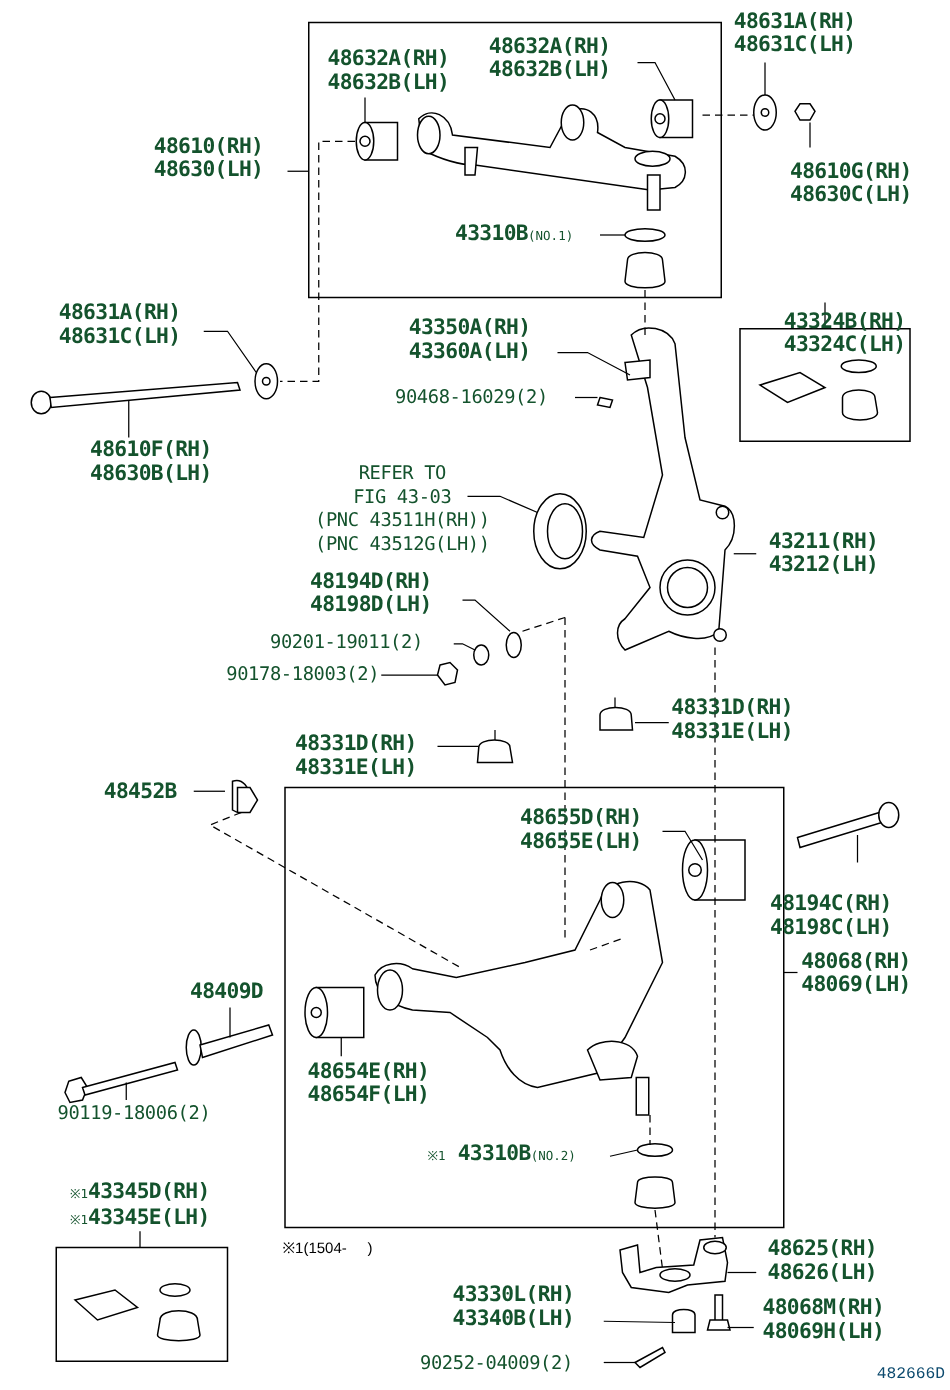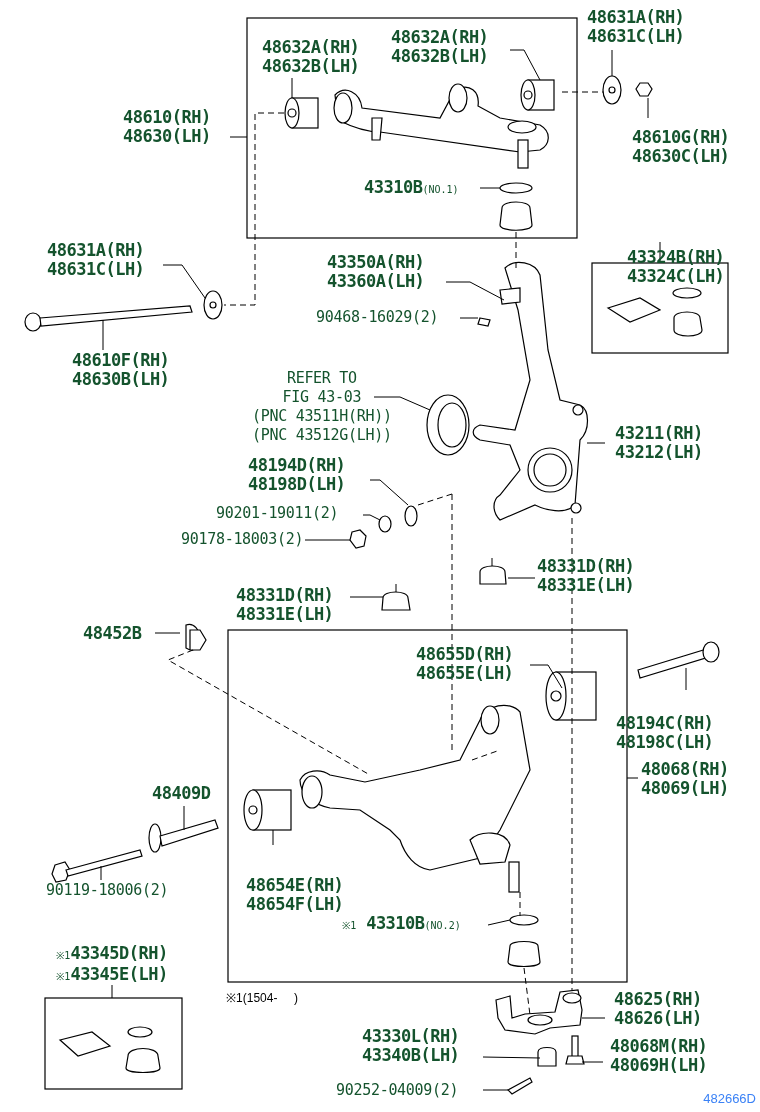--- a/index.html
+++ b/index.html
@@ -1,21 +1,21 @@
 <!DOCTYPE html>
 <html><head>
 <meta charset="utf-8">
 <style>
   html,body{margin:0;padding:0;background:#ffffff;}
   body{width:760px;height:1112px;position:relative;overflow:hidden;font-family:"DejaVu Sans Mono","Liberation Mono",monospace;color:#000;}
   .lbl{position:absolute;font-family:"DejaVu Sans Mono","Liberation Mono",monospace;font-weight:bold;font-size:17px;line-height:19px;letter-spacing:-0.5px;white-space:pre;color:#14532d;}
   .lbl-thin{font-weight:normal;font-size:15px;line-height:17px;letter-spacing:-0.3px;}
   .sm{font-weight:normal;font-size:10px;letter-spacing:0;}
   .note{position:absolute;font-family:"Liberation Sans",sans-serif;font-size:12px;white-space:pre;}
-  .diag-num{position:absolute;right:4px;bottom:6px;font-family:Liberation Sans, sans-serif;font-size:13px;color:#3b82f6;}
+  .diag-num{position:absolute;right:4px;bottom:6px;font-family:Liberation Mono, monospace;font-size:13px;color:#0c4a6e;}
   svg#art{position:absolute;left:0;top:0;}
   .part{fill:#fff;stroke:#000;stroke-width:1.2;}
   .lead{fill:none;stroke:#000;stroke-width:1;}
   .dash{fill:none;stroke:#000;stroke-width:1;stroke-dasharray:6 4;}
   .box{fill:none;stroke:#000;stroke-width:1.2;}
 </style>
 </head>
 <body>
 
 <svg id="art" width="760" height="1112" viewBox="0 0 760 1112">
@@ -229,21 +229,21 @@
 <div class="lbl" style="left:83px;top:624px;">48452B</div>
 
 <div class="lbl" style="left:416px;top:645px;"><div>48655D(RH)</div><div>48655E(LH)</div></div>
 
 <div class="lbl" style="left:616px;top:698px;margin-top:16px;"><div>48194C(RH)</div><div>48198C(LH)</div></div>
 
 <div class="lbl" style="left:641px;top:760px;"><div>48068(RH)</div><div>48069(LH)</div></div>
 
 <div class="lbl" style="left:152px;top:784px;">48409D</div>
 
-<div class="lbl" style="left:246px;top:876px;text-align:right;"><div>48654E(RH)</div><div>48654F(LH)</div></div>
+<div class="lbl" style="left:246px;top:848px;text-align:right;"><div>48654E(RH)</div><div>48654F(LH)</div></div>
 
 <div class="lbl lbl-thin" style="left:46px;top:882px;">90119-18006(2)</div>
 
 <div class="lbl" style="left:342px;top:914px;"><span class="sm">※1</span> <span>43310B</span><span class="sm">(NO.2)</span></div>
 
 <div class="lbl" style="left:56px;top:944px;"><div><span class="sm">※1</span><span>43345D(RH)</span></div><div><span class="sm">※1</span><span>43345E(LH)</span></div></div>
 
 <div class="note" style="left:226px;top:989px;text-align:center;">※1(1504-     )</div>
 
 <div class="lbl" style="left:614px;top:990px;"><div>48625(RH)</div><div>48626(LH)</div></div>

